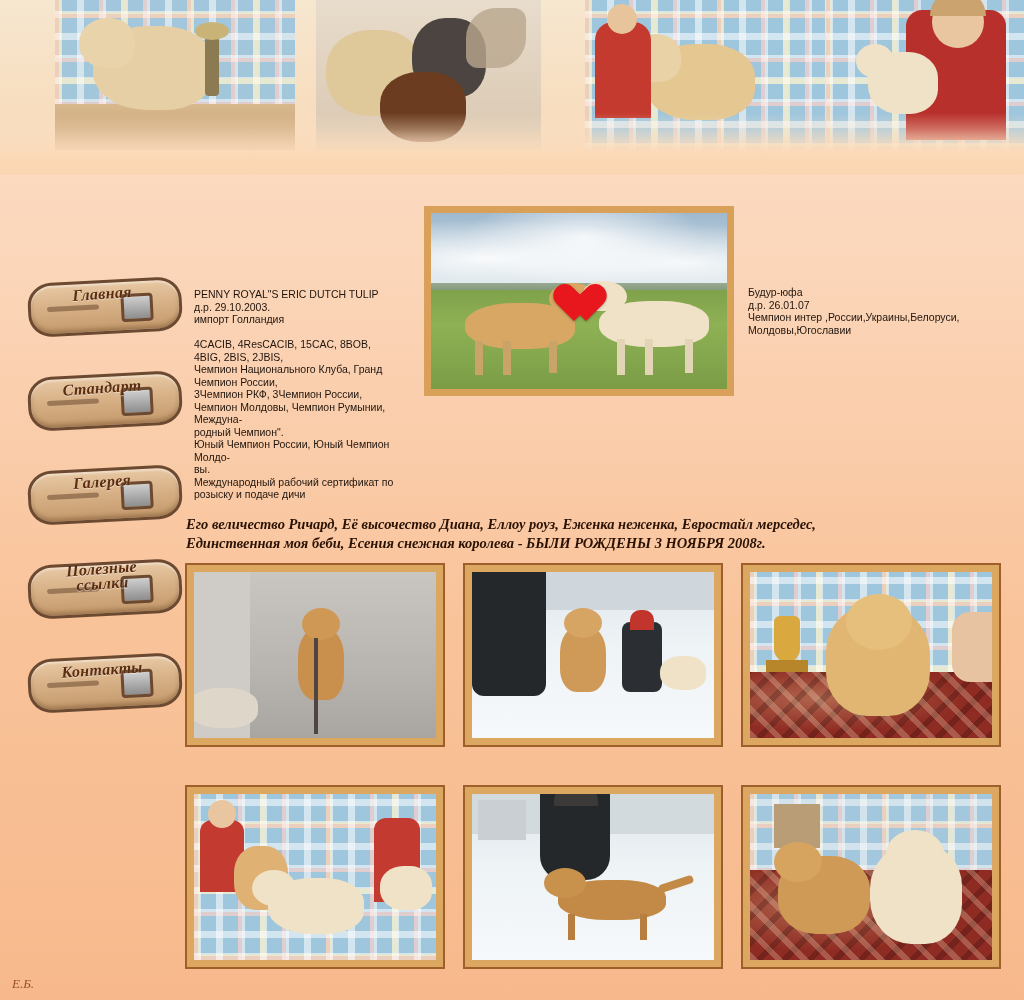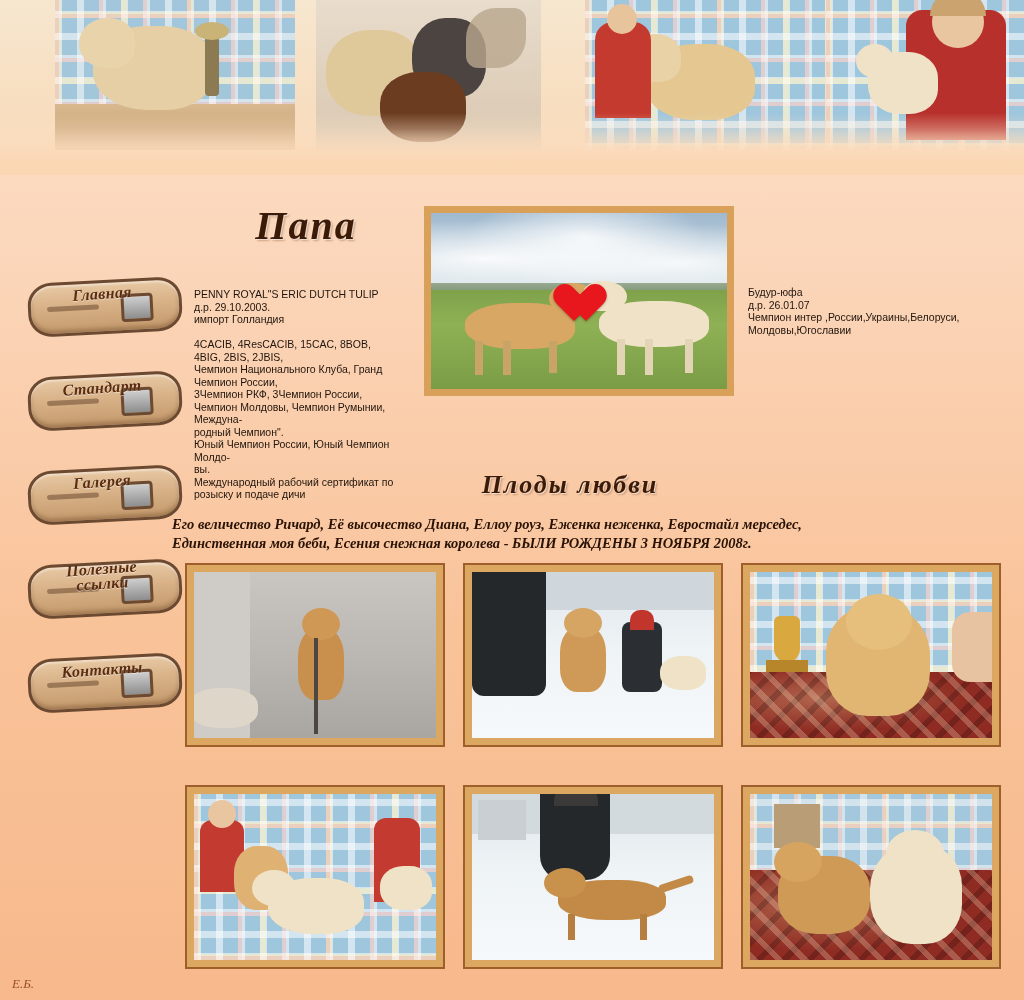--- a/index.html
+++ b/index.html
@@ -174,21 +174,21 @@
     font-size: 10.5px;
     line-height: 12.5px;
     color: #20150d;
     white-space: pre-line;
   }
   #papa-info { left: 194px; top: 288px; width: 206px; }
   #mama-info { left: 748px; top: 286px; width: 240px; }
 
   #puppies-caption {
     position: absolute;
-    left: 172px; top: 515px;
+    left: 186px; top: 515px;
     width: 830px;
     font-family: "Liberation Serif", serif;
     font-size: 14.5px;
     line-height: 19px;
     font-weight: bold;
     font-style: italic;
     color: #2a1205;
     white-space: pre-line;
   }
   .frame-outer {
@@ -323,21 +323,20 @@
       <div class="nav-label two-line" style="white-space:pre-line;">Полезные
 ссылки</div>
     </div>
 
     <div class="nav-item">
       <div class="collar"></div>
       <div class="nav-label">Контакты</div>
     </div>
   </div>
 
-  <div id="papa-title" class="fancy-title">Папа</div>
   <div id="papa-info" class="info-text">PENNY ROYAL"S ERIC DUTCH TULIP
 д.р. 29.10.2003.
 импорт Голландия
 
 4CACIB, 4ResCACIB, 15CAC, 8BOB, 4BIG, 2BIS, 2JBIS,
 Чемпион Национального Клуба, Гранд Чемпион России,
 3Чемпион РКФ, 3Чемпион России, Чемпион Молдовы,       Чемпион Румынии, Междуна-
 родный Чемпион".
 Юный Чемпион России, Юный Чемпион Молдо-
 вы.
@@ -362,21 +361,20 @@
 
       <div class="dog-cream" style="left:168px; top:88px; width:110px; height:46px;"></div>
       <div class="dog-cream" style="left:152px; top:68px; width:44px; height:30px; border-radius:45% 55% 50% 35%;"></div>
       <div style="position:absolute;left:186px;top:126px;width:8px;height:36px;background:#e3d4b6;"></div>
       <div style="position:absolute;left:214px;top:126px;width:8px;height:36px;background:#e3d4b6;"></div>
       <div style="position:absolute;left:254px;top:126px;width:8px;height:34px;background:#e3d4b6;"></div>
       <div class="heart"></div>
     </div>
   </div>
 
-  <div id="fruits-title" class="fancy-title">Плоды любви</div>
   <div id="puppies-caption">Его величество Ричард, Её высочество Диана, Еллоу роуз, Еженка неженка, Евростайл мерседес,
 Единственная моя беби, Есения снежная королева - БЫЛИ РОЖДЕНЫ 3 НОЯБРЯ 2008г.</div>
 
   <div class="pgrid-frame" style="left:186px; top:564px;">
     <div class="inner">
       <div style="position:absolute;inset:0;background:linear-gradient(180deg,#c9c6c2 0%,#b9b5b0 55%,#a9a5a0 100%)"></div>
       <div style="position:absolute;left:0;top:0;width:56px;height:100%;background:#cfcbc6;"></div>
       <div class="dog-body" style="left:104px; top:56px; width:46px; height:72px; background:#c98f4d; border-radius:40% 40% 35% 35%;"></div>
       <div class="dog-body" style="left:108px; top:36px; width:38px; height:32px; background:#cf9955; border-radius:50%;"></div>
       <div style="position:absolute;left:120px;top:66px;width:4px;height:96px;background:#4c4540;"></div>

